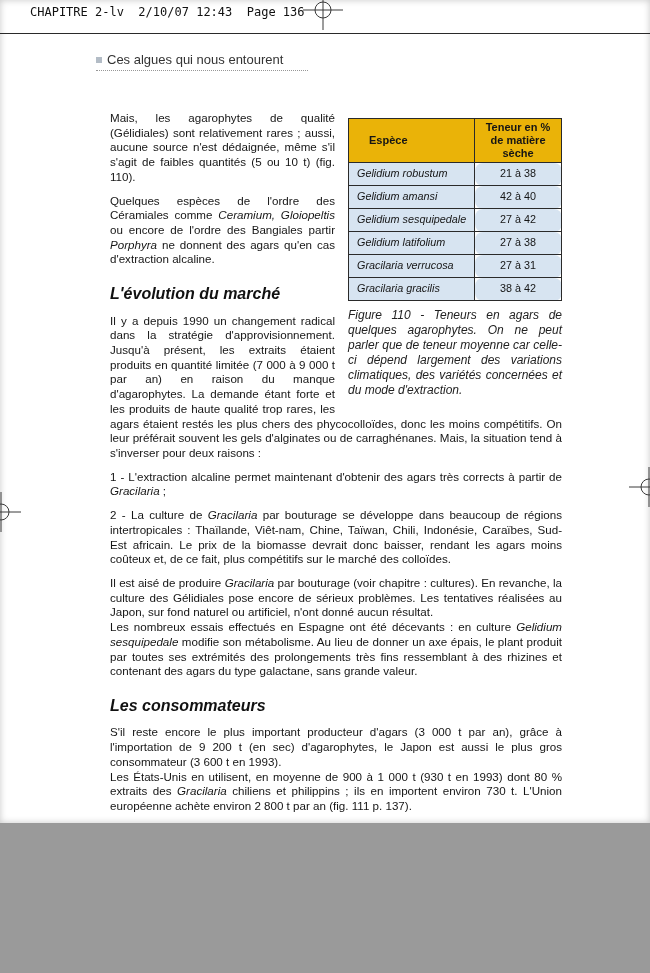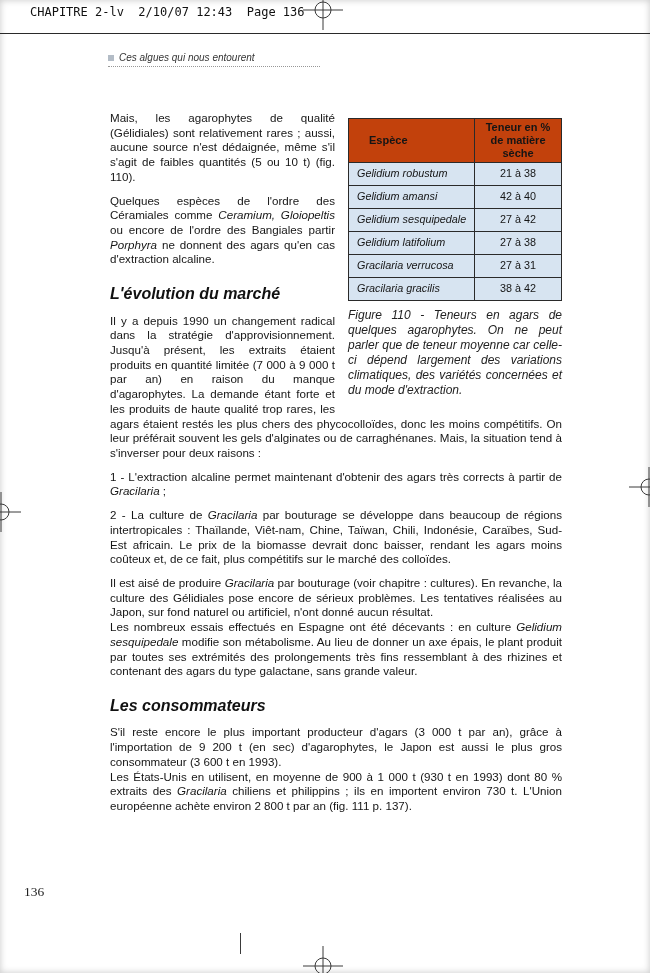--- a/index.html
+++ b/index.html
@@ -1,61 +1,61 @@
 <!DOCTYPE html>
 <html><head>
 <meta charset="utf-8">
 <style>
   * { margin:0; padding:0; box-sizing:border-box; }
   html,body { background:#9a9a9a; }
   body { font-family:"Liberation Sans", sans-serif; }
 
   .sheet {
-    position:relative; width:650px; height:973px; margin:0 auto;
+    position:relative; width:650px; height:823px; margin:0 auto;
     background:#ffffff; overflow:hidden; color:#1a1a1a;
     box-shadow: inset 0 0 7px rgba(0,0,0,.22);
   }
 
   .print-header {
     position:absolute; top:5px; left:30px;
     font-family:"DejaVu Sans Mono", monospace;
     font-size:12px; color:#111; white-space:pre;
   }
   .header-rule {
     position:absolute; top:33px; left:0; width:650px;
     border-top:1px solid #2a2a2a;
   }
 
   .regmark { position:absolute; width:40px; height:40px; }
   .tick-bottom { position:absolute; left:240px; top:933px; width:1px; height:21px; background:#3a3a3a; }
 
   .running-header {
-    position:absolute; top:52px; left:108px; width:212px;
-    font-size:10px; font-style:italic; color:#333;
+    position:absolute; top:52px; left:96px; width:212px;
+    font-size:13px; color:#333;
   }
   .running-header .rh-line { display:flex; align-items:center; gap:5px; padding-bottom:3px; }
   .rh-bullet { display:inline-block; width:6px; height:6px; background:#b3bcc6; flex:0 0 auto; }
   .rh-dots { border-bottom:1px dotted #979797; height:1px; }
 
   .content {
     position:absolute; left:110px; top:111px; width:452px;
     font-size:11.6px; line-height:1.27; text-align:justify; color:#151515;
   }
 
   .figure { float:right; width:214px; margin:7px 0 10px 13px; }
   table.agar { width:100%; border-collapse:collapse; }
   table.agar th, table.agar td { border:1px solid #2a2a2a; }
   table.agar thead th {
-    background:#c2410c; height:44px; font-size:11px; vertical-align:middle;
+    background:#eab308; height:44px; font-size:11px; vertical-align:middle;
   }
   th.species-h { text-align:left; padding-left:20px; width:126px; }
   th.value-h   { text-align:center; font-size:10.6px; line-height:1.2; }
   table.agar td { background:#d7e4f1; height:23px; font-size:10.8px; vertical-align:middle; }
   td.species { font-style:italic; padding-left:8px; }
-  td.value   { text-align:center; }
+  td.value   { text-align:center;border-radius:8px; }
 
   .caption {
     margin-top:7px; font-size:12px; font-style:italic;
     line-height:1.25; text-align:justify; color:#222;
   }
 
   .content p { margin:0 0 9px 0; }
   .content p.tight { margin-top:-9px; }
   .content .it { font-style:italic; }
   .content h3 {

